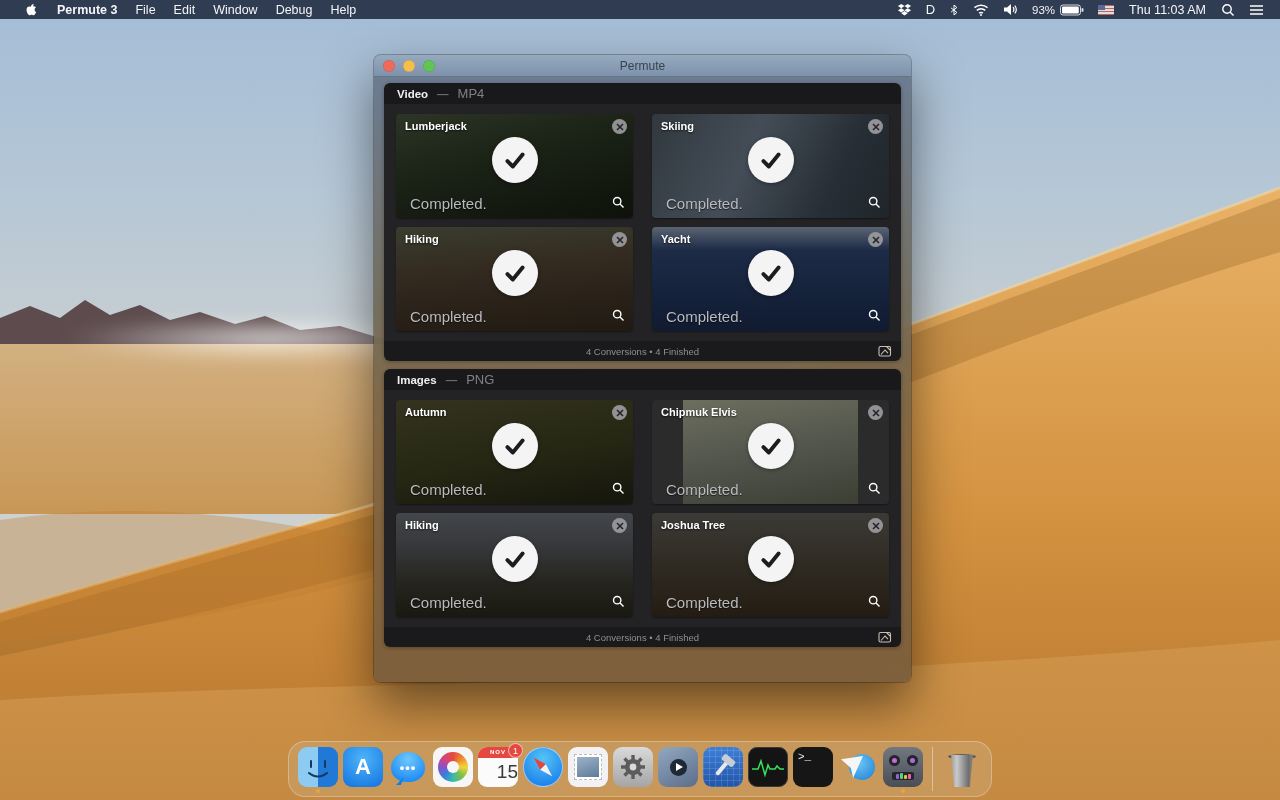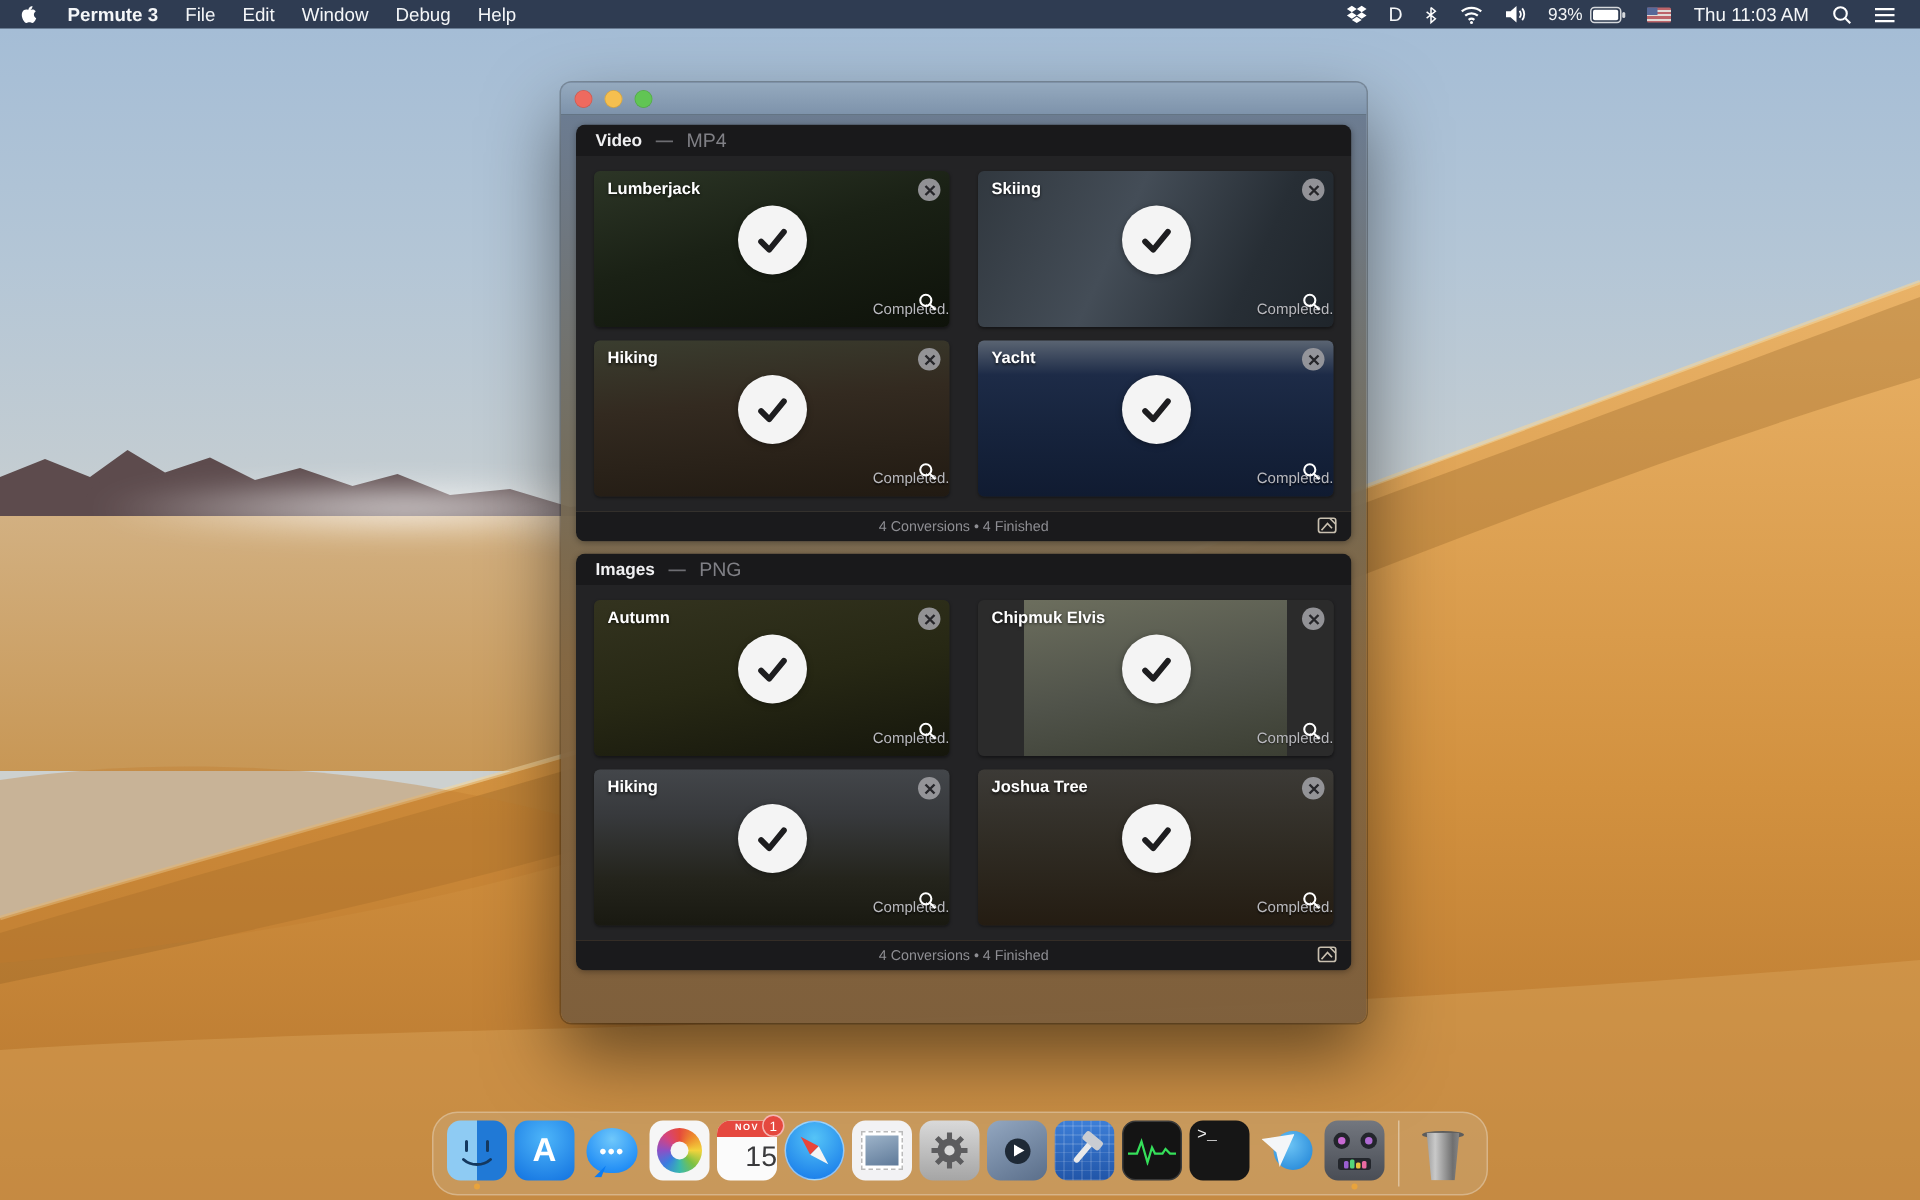--- a/index.html
+++ b/index.html
@@ -4,21 +4,21 @@
 <style>
   * { margin:0; padding:0; box-sizing:border-box; }
   html,body { width:1280px; height:800px; overflow:hidden; font-family:"Liberation Sans", sans-serif; }
   #desktop { position:relative; width:1280px; height:800px; background:linear-gradient(180deg,#a3bcd6 0%,#b4c6d6 22%,#c2ccd2 38%,#cdd1d0 46%); overflow:hidden; }
   #wallpaper { position:absolute; inset:0; z-index:0; }
   .cloud { position:absolute; border-radius:50%; filter:blur(9px); background:radial-gradient(closest-side, rgba(255,255,255,.8), rgba(255,255,255,0)); }
 
   
   #menubar { position:absolute; top:0; left:0; right:0; height:19px; z-index:30;
     background:rgba(42,54,76,.96); display:flex; align-items:center; color:#f4f6f8; font-size:12.5px; }
-  .mb-left { display:flex; gap:0; }
+  .mb-left { display:flex; gap:0;margin-left:12px; }
   .mi { padding:0 9px; height:19px; display:flex; align-items:center; white-space:nowrap; }
   .mi.app { font-weight:bold; }
   .apple { padding:0 10px 0 13px; display:flex; align-items:center; }
   .mb-right { margin-left:auto; display:flex; align-items:center; gap:0; padding-right:6px; }
   .si { padding:0 7px; height:19px; display:flex; align-items:center; }
   .si svg { display:block; }
   .clock { font-size:12.5px; padding:0 8px; }
   .flag { width:16px; height:10px; position:relative; background:repeating-linear-gradient(180deg,#c5676b 0 1.5px,#ece5e0 1.5px 3px); border-radius:1px; opacity:.95; }
   .flag::after { content:""; position:absolute; top:0; left:0; width:7px; height:5px; background:#5a6c9e; }
 
@@ -41,21 +41,21 @@
   .g-name { color:#f0f0f2; font-size:11.5px; font-weight:bold; }
   .g-dash { color:#6d6d72; font-size:11.5px; font-weight:bold; }
   .g-format { color:#808086; font-size:13px; }
   .g-body { background:#232325; padding:10px 12px; display:grid; grid-template-columns:1fr 1fr; gap:9px 19px; }
   .card { position:relative; height:104px; border-radius:4px; overflow:hidden; box-shadow:0 1px 2px rgba(0,0,0,.4); }
   .card-title { position:absolute; top:6px; left:9px; color:#fff; font-size:11px; font-weight:bold; text-shadow:0 1px 2px rgba(0,0,0,.7); }
   .close-btn { position:absolute; top:5px; right:6px; width:15px; height:15px; border-radius:50%; background:rgba(155,155,160,.92);
     display:flex; align-items:center; justify-content:center; }
   .check-badge { position:absolute; left:50%; top:44%; transform:translate(-50%,-50%); width:46px; height:46px; border-radius:50%;
     background:#f4f4f4; display:flex; align-items:center; justify-content:center; box-shadow:0 1px 4px rgba(0,0,0,.35); }
-  .card-status { position:absolute; bottom:6px; left:4px; right:0; text-align:right; color:#b9b9be; font-size:10px; text-shadow:0 1px 1px rgba(0,0,0,.6); }
+  .card-status { position:absolute; bottom:6px; left:14px; right:0; text-align:left; color:#b9b9be; font-size:15px; text-shadow:0 1px 1px rgba(0,0,0,.6); }
   .mag { position:absolute; bottom:5px; right:8px; }
   .g-footer { position:relative; height:20px; background:#1a1a1c; display:flex; align-items:center; justify-content:center; }
   .g-footer-text { color:#8e8e93; font-size:9.5px; }
   .g-footer-icon { position:absolute; right:9px; top:3px; }
 
   #win-statusbar { position:absolute; bottom:0; left:0; right:0; height:22px; background:rgba(70,56,38,.85);
     border-top:1px solid rgba(0,0,0,.35); display:flex; align-items:center; justify-content:center; }
   .sb-text { color:#cfc5b2; font-size:9.5px; }
   .sb-icons { position:absolute; right:9px; top:4px; display:flex; gap:9px; align-items:center; }
 
@@ -210,20 +210,21 @@
     </div>
   </div>
 
   <div id="win">
     <div id="titlebar">
       <div class="lights">
         <span class="light red"></span>
         <span class="light yellow"></span>
         <span class="light green"></span>
       </div>
+      <div class="win-title">Permute</div>
     </div>
 
     <div id="win-content">
 
       <div class="group">
         <div class="g-header">
           <span class="g-name">Video</span>
           <span class="g-dash">—</span>
           <span class="g-format">MP4</span>
         </div>

